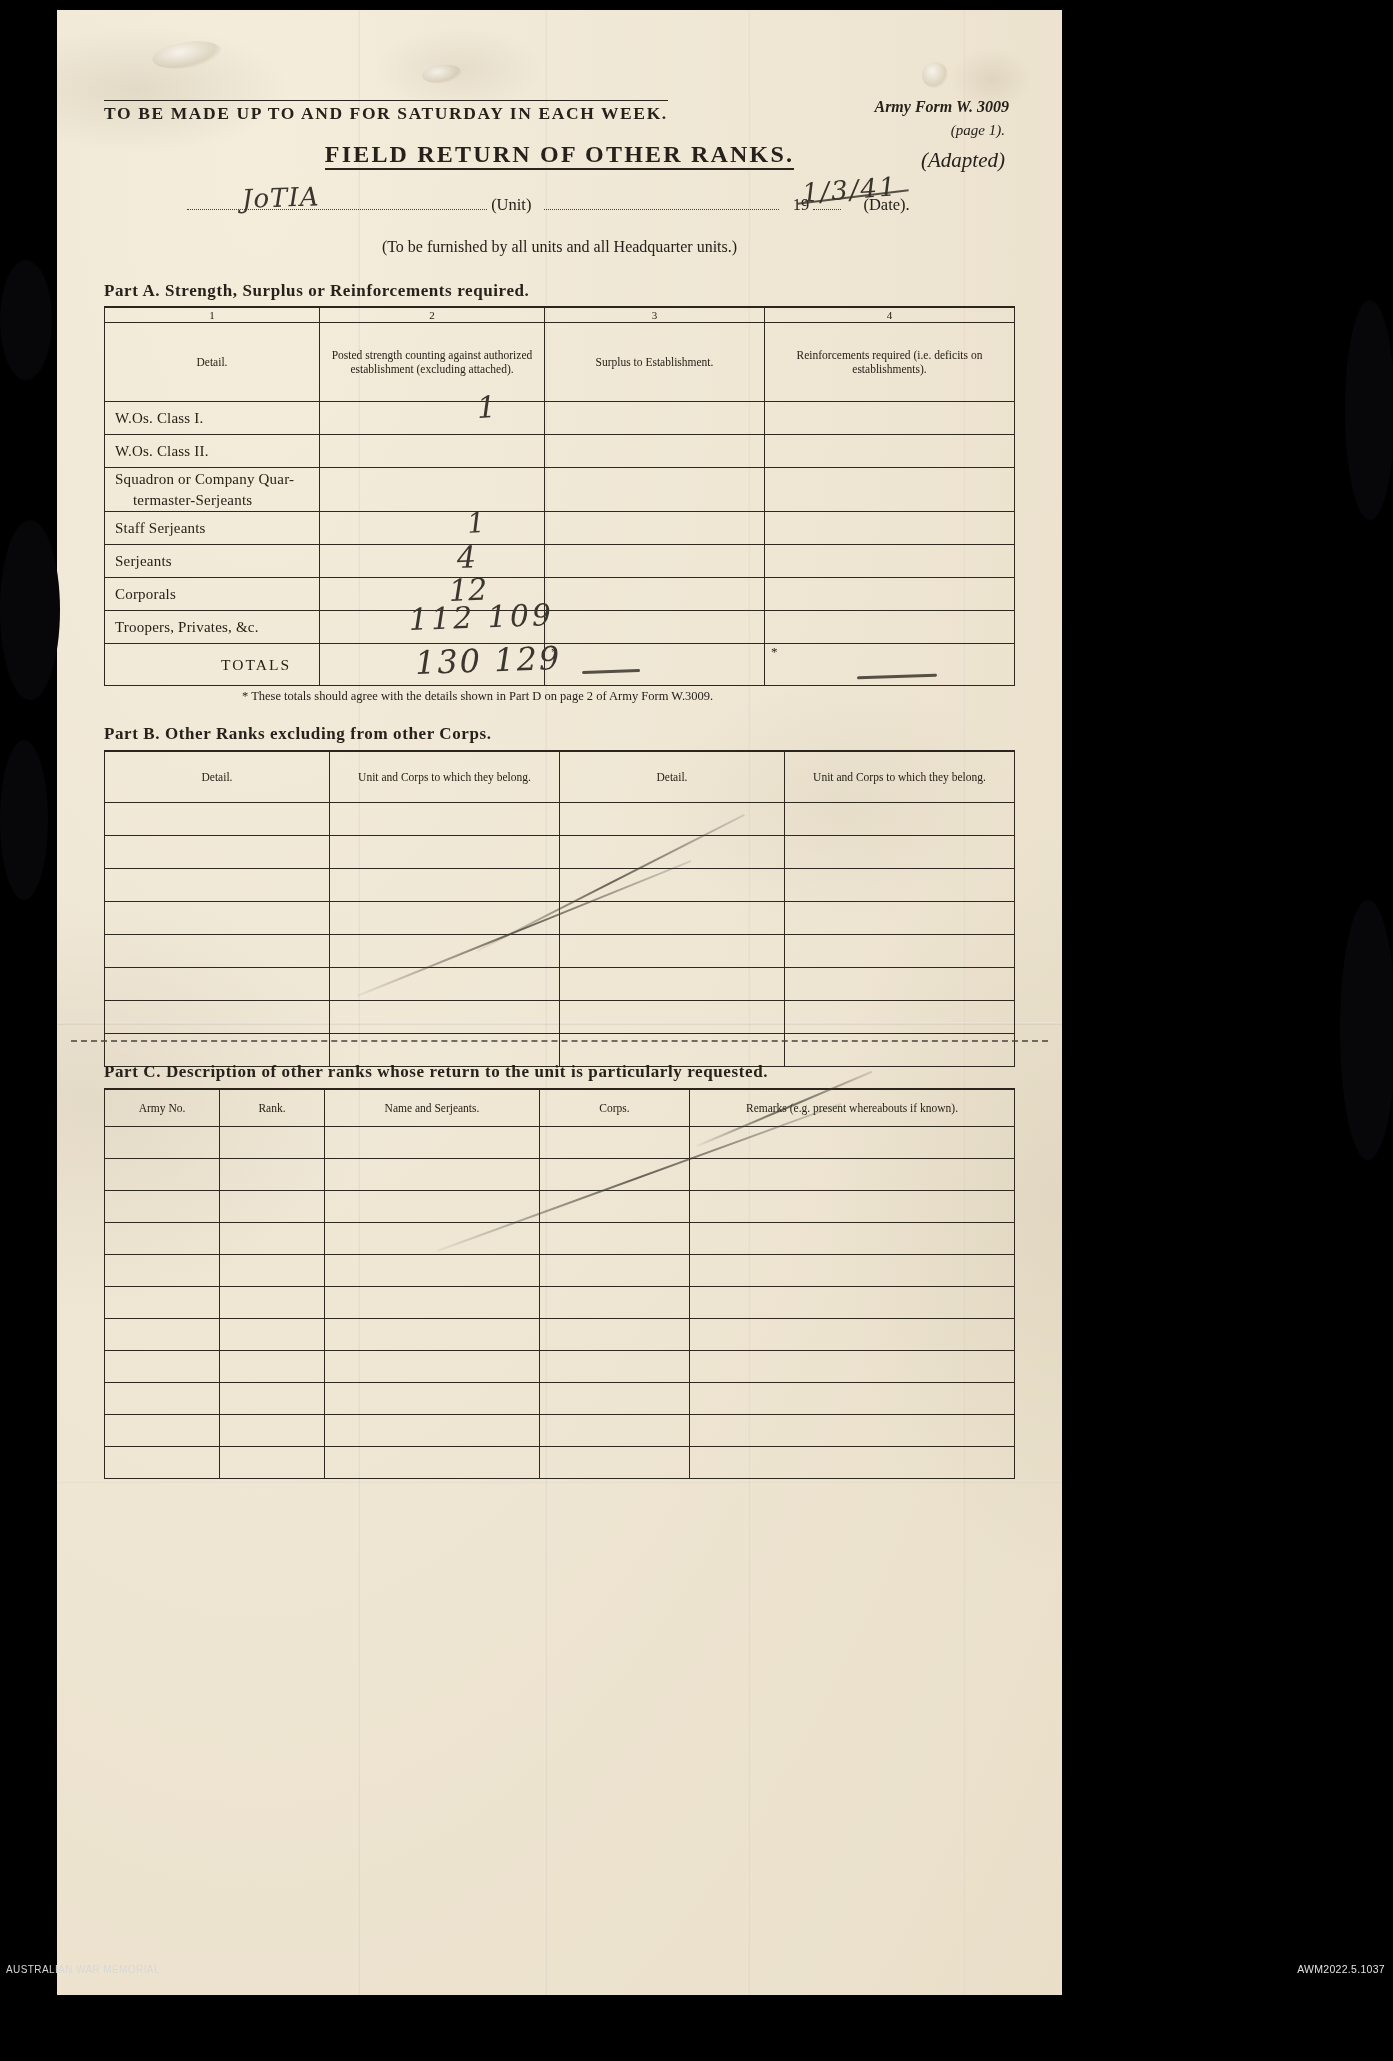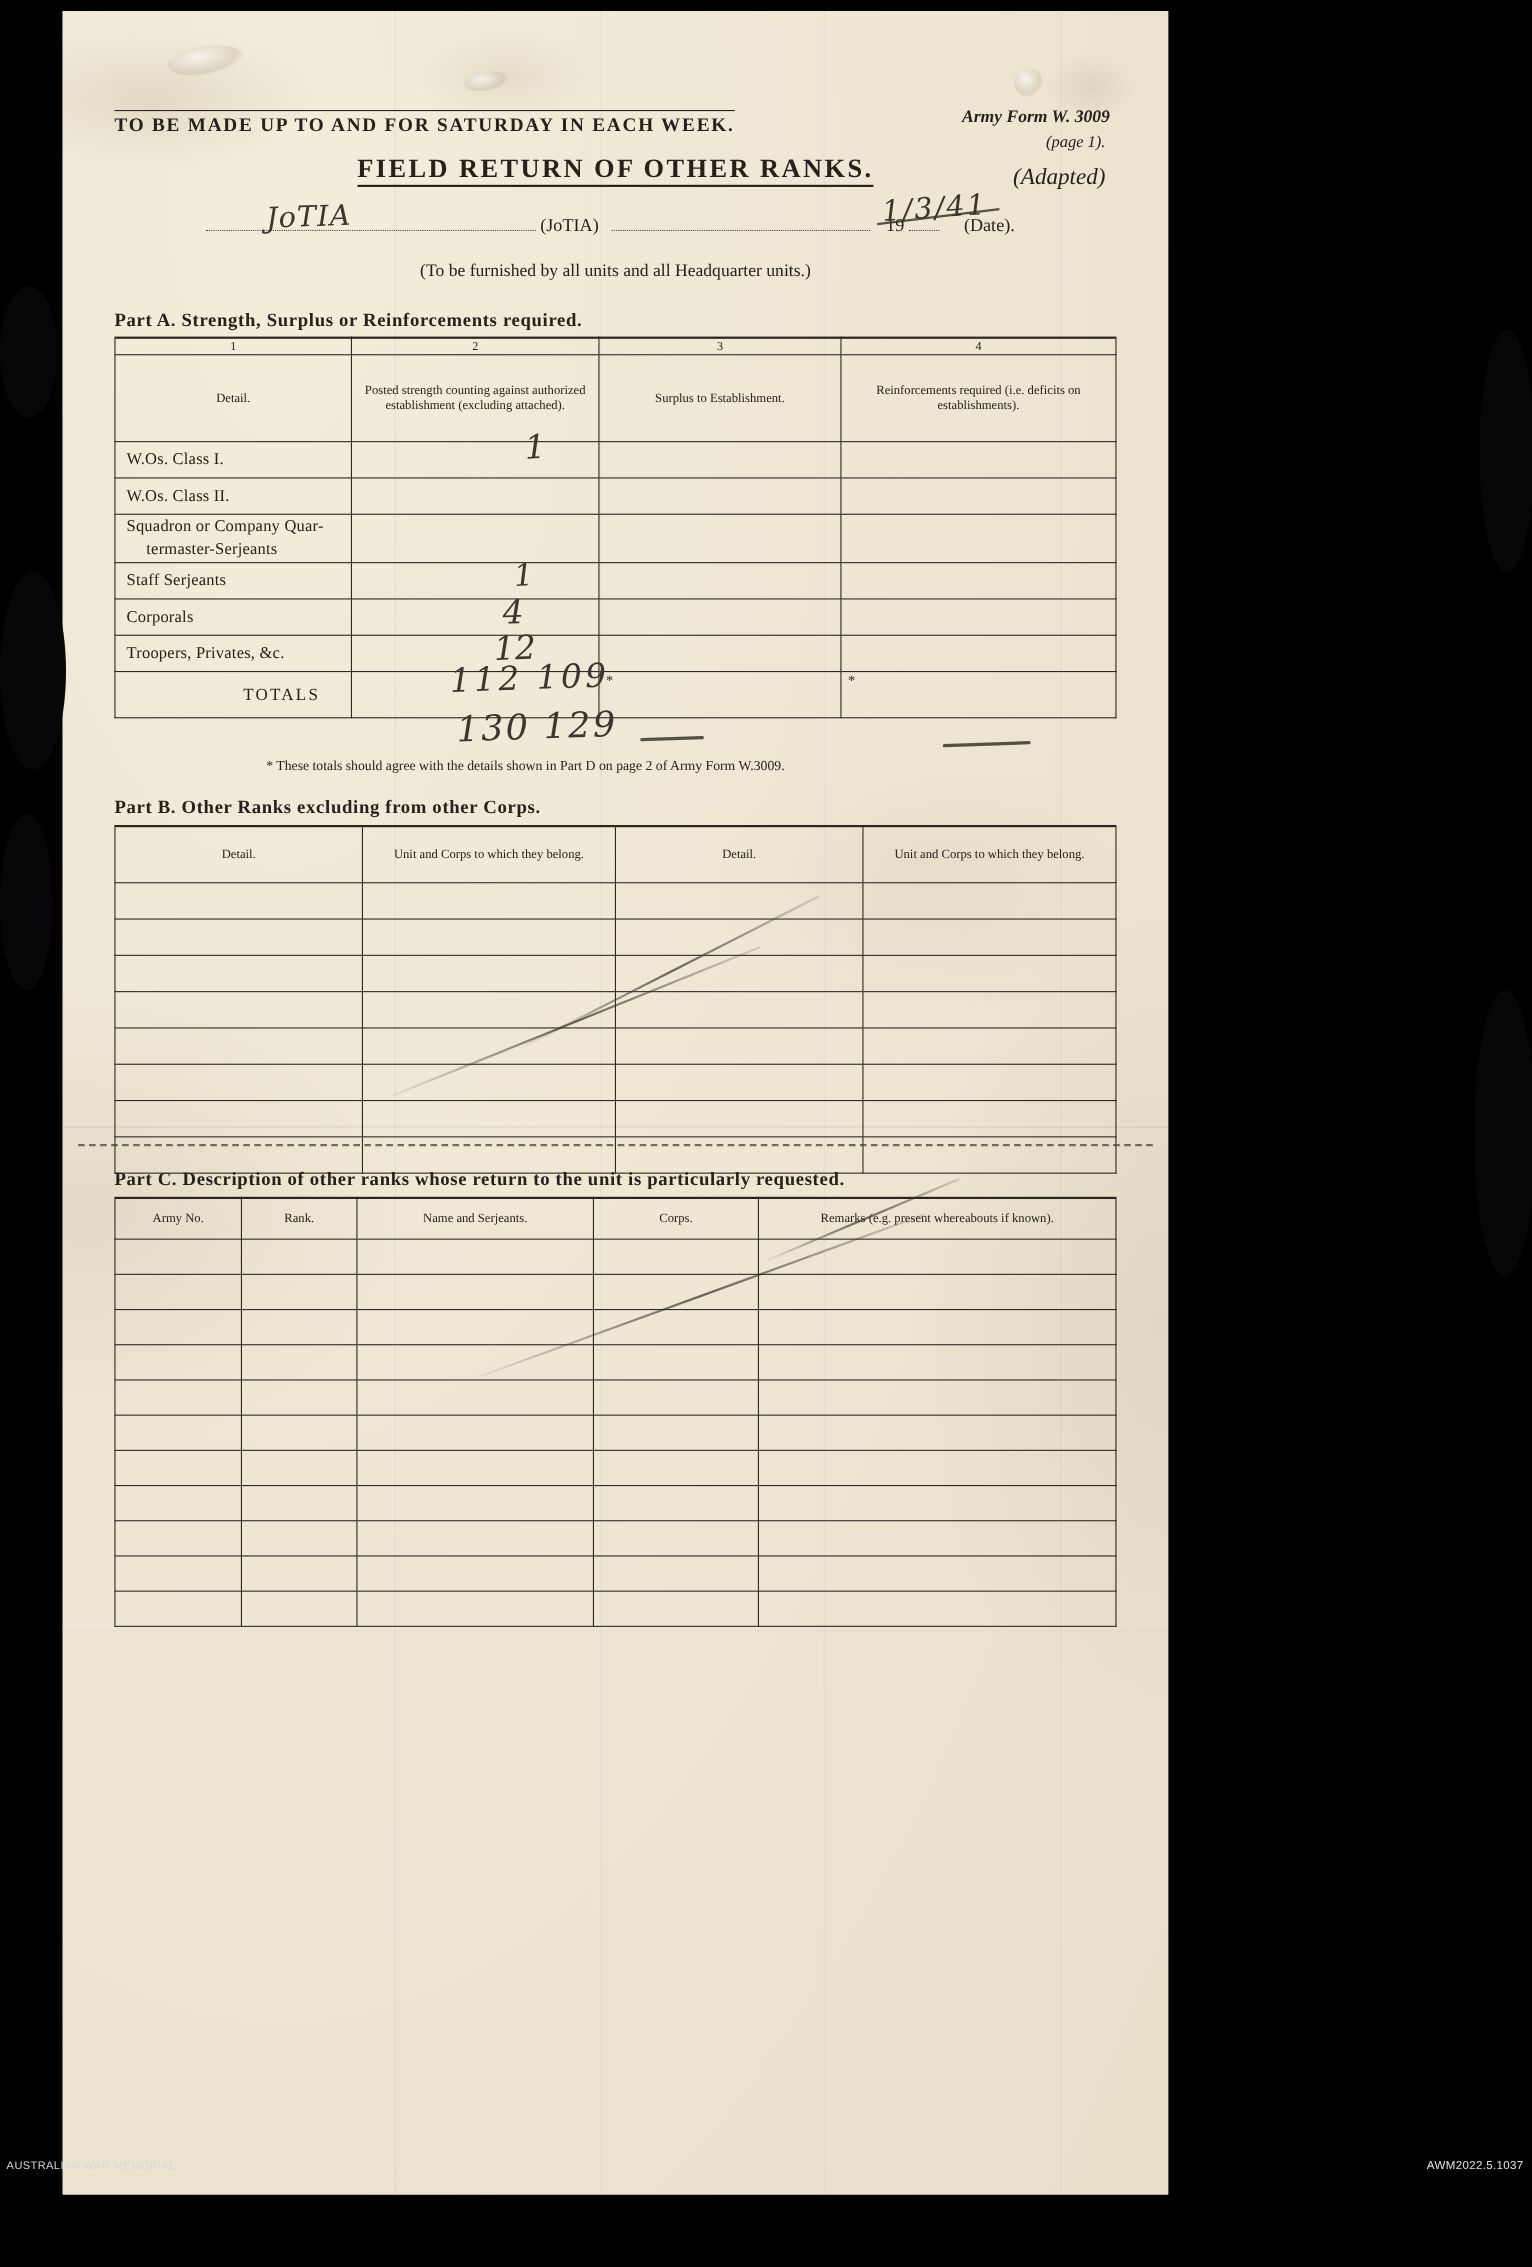--- a/index.html
+++ b/index.html
@@ -321,21 +321,21 @@
     <div class="txt" id="hdr-armyform">Army Form W. 3009</div>
     <div class="txt" id="hdr-page">(page 1).</div>
     <div class="txt" id="hdr-adapted">(Adapted)</div>
 
     <div class="txt" id="title">
       <span class="u">FIELD  RETURN  OF  OTHER  RANKS.</span>
     </div>
 
     <div class="txt" id="unitline">
       <span class="dotline" style="width:300px;"></span>
-      <span>(JoTIA)</span>
+      <span>(Unit)</span>
       <span class="dotline" style="width:235px; margin-left:8px;"></span>
       <span style="margin-left:10px;">19</span>
       <span class="dotline" style="width:28px;"></span>
       <span style="margin-left:18px;">(Date).</span>
     </div>
 
     <div class="txt" id="furnished">(To be furnished by all units and all Headquarter units.)</div>
 
     <div class="txt part-head" id="partA">Part A.   Strength, Surplus or Reinforcements required.</div>
 
@@ -376,20 +376,26 @@
         <td class="detail-cell indent2">
           <div>Squadron or Company Quar-</div>
           <div style="padding-left:18px;">termaster-Serjeants</div>
         </td>
         <td></td>
         <td></td>
         <td></td>
       </tr>
       <tr class="row-a">
         <td class="detail-cell">Staff Serjeants</td>
+        <td></td>
+        <td></td>
+        <td></td>
+      </tr>
+      <tr class="row-a">
+        <td class="detail-cell">Serjeants</td>
         <td></td>
         <td></td>
         <td></td>
       </tr>
       <tr class="row-a">
         <td class="detail-cell">Corporals</td>
         <td></td>
         <td></td>
         <td></td>
       </tr>

